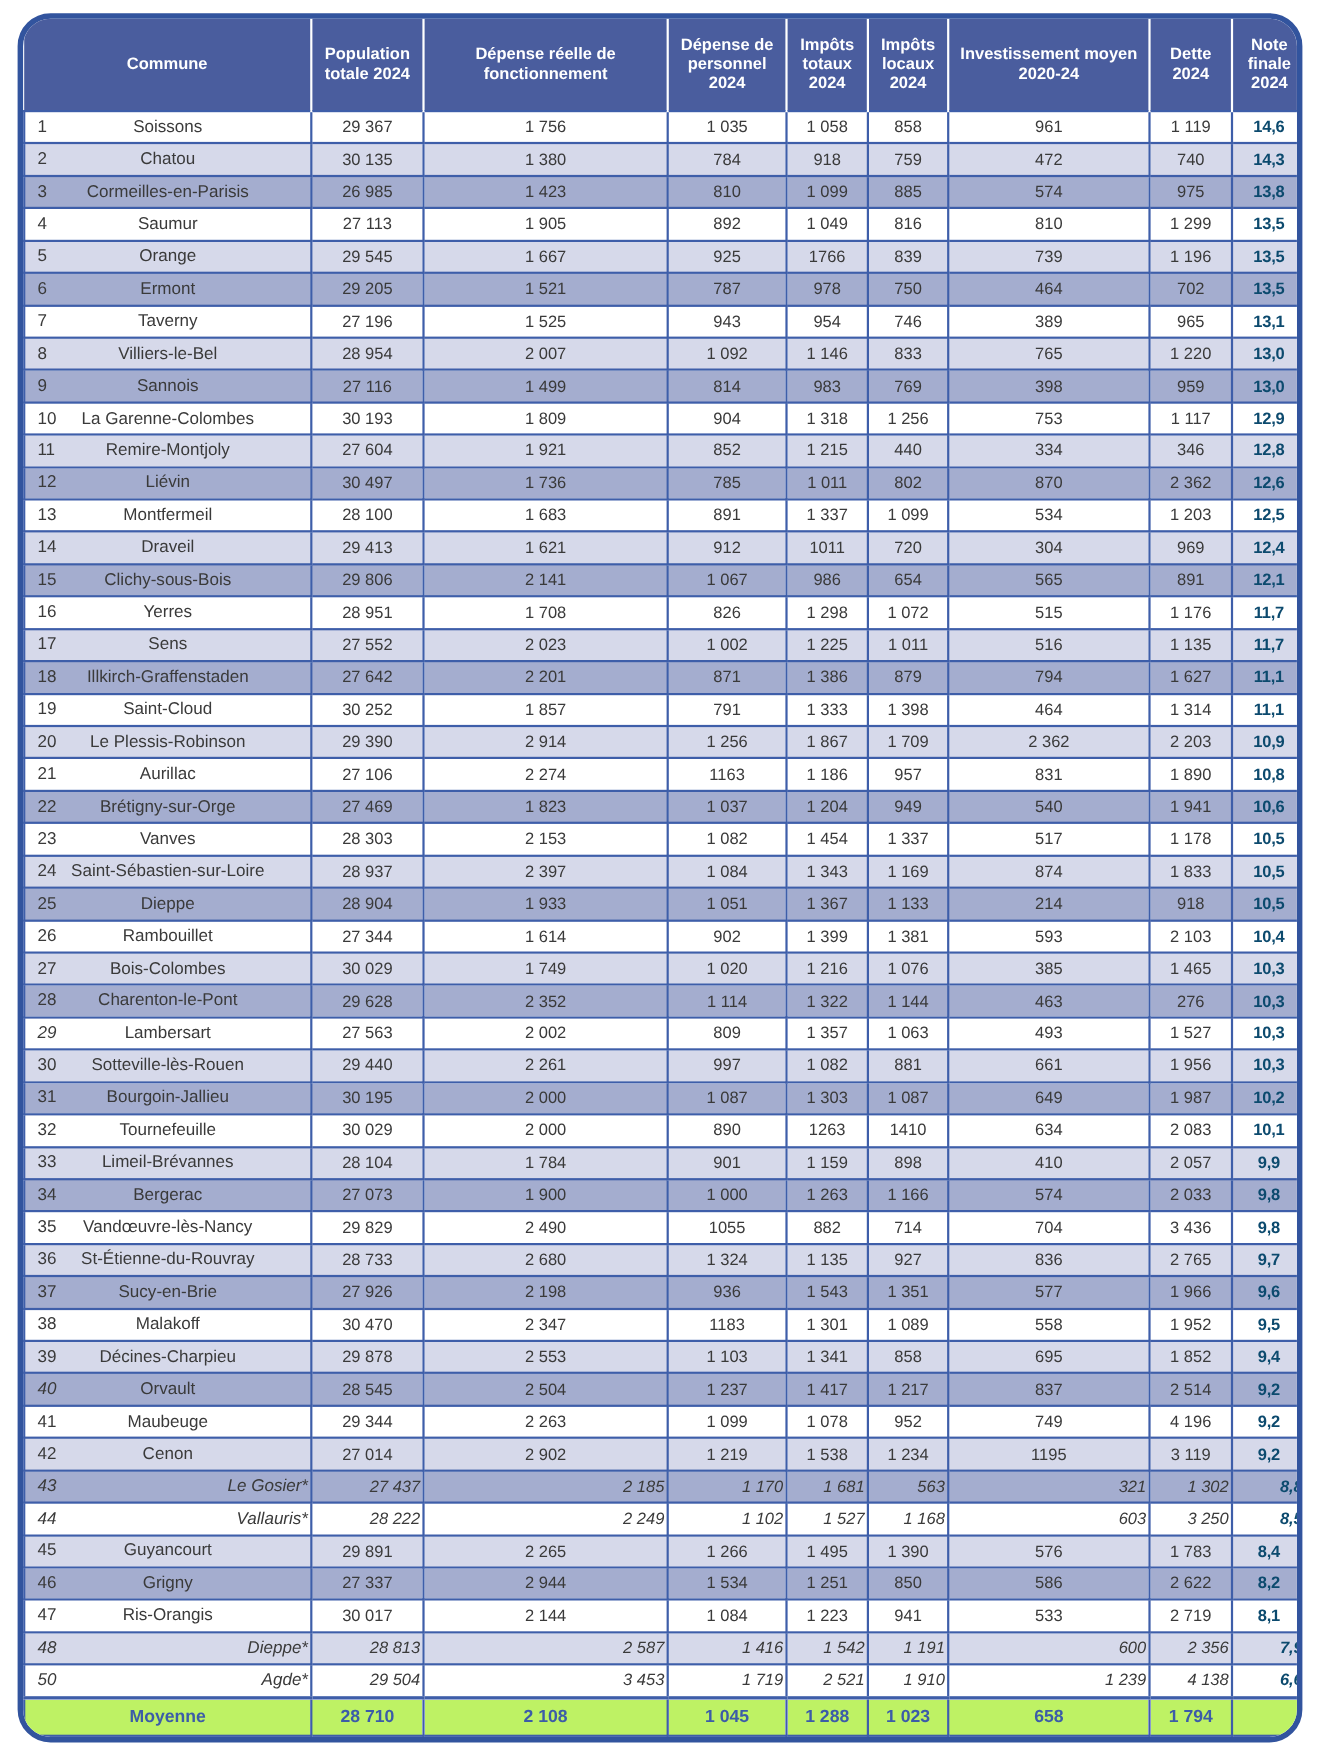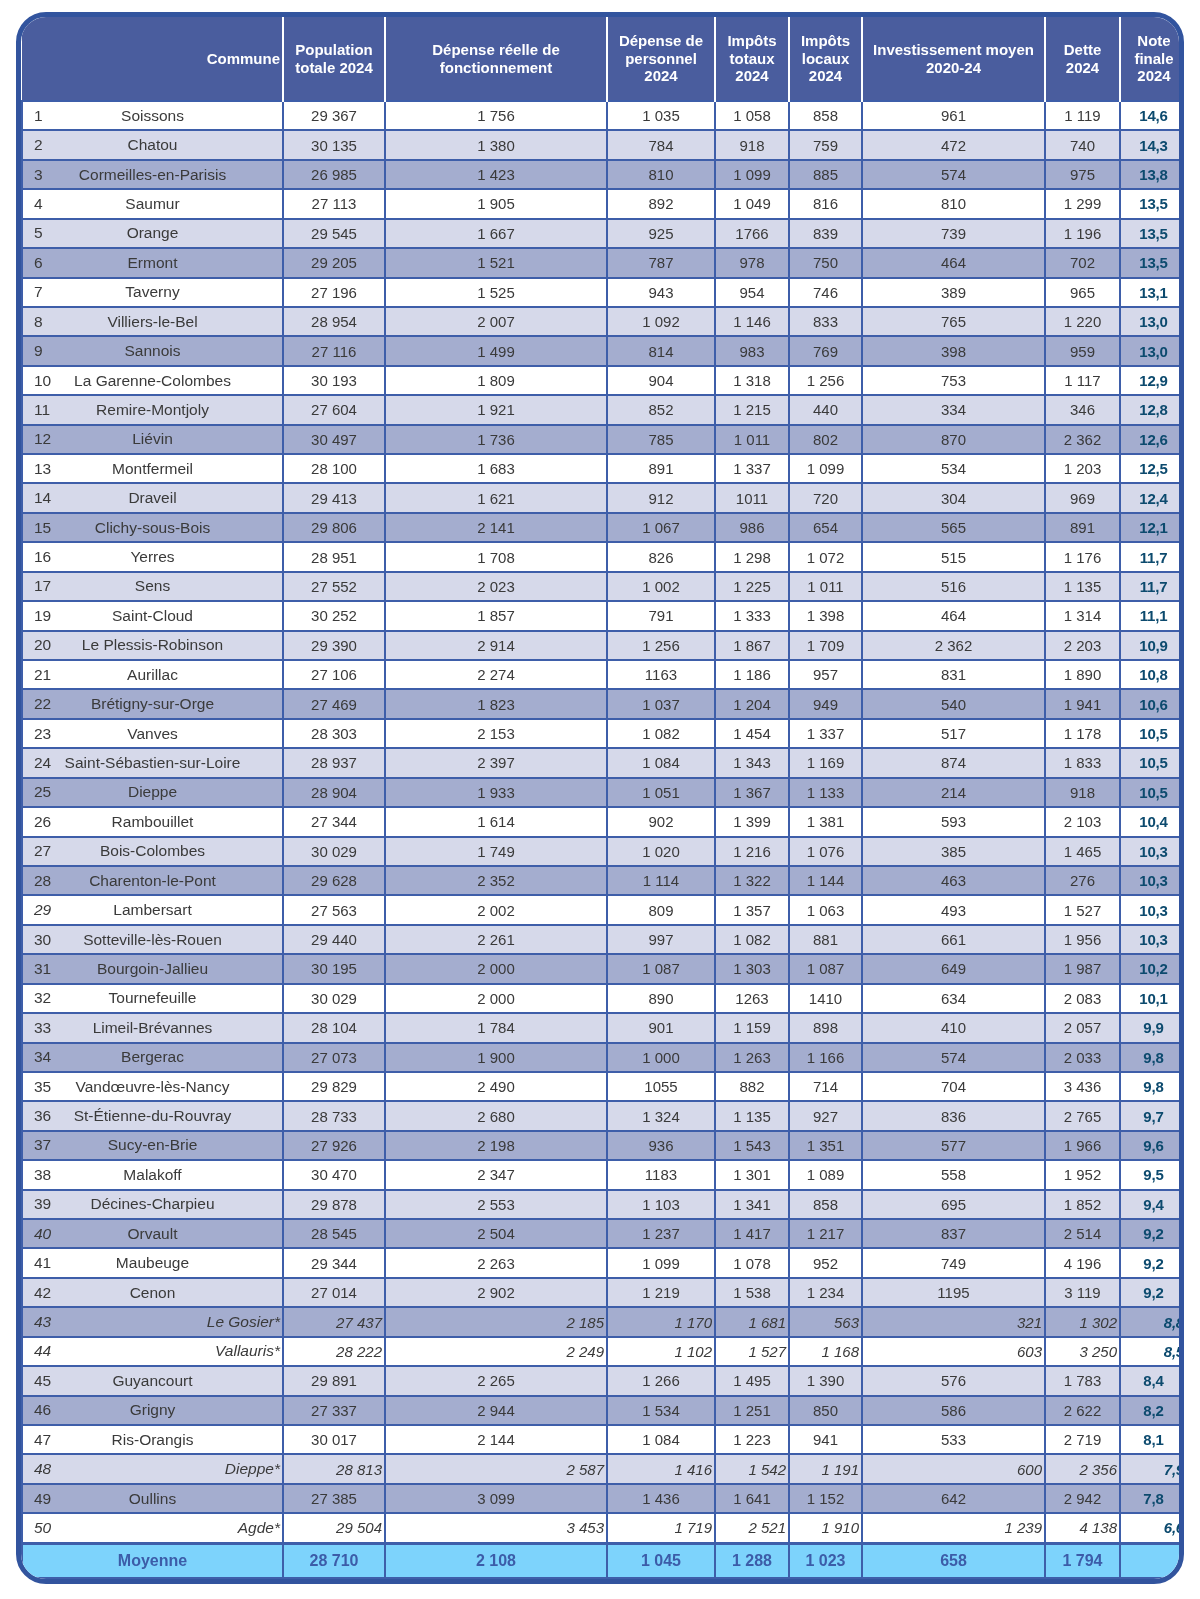--- a/index.html
+++ b/index.html
@@ -8,40 +8,40 @@
     position:absolute;left:16px;top:12px;width:1158px;height:1562px;
     border:5px solid #32549e;border-radius:30px;overflow:hidden;background:#fff;
   }
   table{width:100%;height:100%;border-collapse:collapse;table-layout:fixed;}
   
   thead tr{height:84px;}
   th{
     background:#4a5d9e;color:#fff;font-size:15px;font-weight:700;line-height:1.18;
     padding:4px 2px;border-left:2px solid #ffffff;vertical-align:middle;text-align:center;
   }
-  th:first-child{border-left:none;text-align:right;}
+  th:first-child{border-left:none;}
   
   td{
     border:2px solid #3e5ea9;text-align:center;font-size:15px;color:#3a3a3a;
     padding:0 2px;vertical-align:middle;white-space:nowrap;overflow:hidden;
   }
   tbody tr{height:28.9px;}
   .shade-white{background:#ffffff;}
   .shade-light{background:#d6d9ea;}
   .shade-medium{background:#a4adcf;}
   .rank-cell{position:relative;font-size:15.5px;}
   .rank-cell .rank{position:absolute;left:11px;top:50%;transform:translateY(-50%);color:#3a3a3a;}
   .rank-cell .name{display:inline-block;}
   td.note{font-weight:700;color:#0c4a6e;letter-spacing:-0.2px;margin-left:32px;}
   tr.italic td, tr.italic .rank, tr.italic .name{font-style:italic;text-align:right;}
   tr.italic-rank .rank{font-style:italic;}
   
   tfoot tr{height:35px;}
   tfoot td{
-    background:#7dd3fc;color:#3c5ca8;font-weight:700;font-size:16px;
+    background:#bef264;color:#3c5ca8;font-weight:700;font-size:16px;
     border-top:3px solid #3e5ea9;
   }
 </style>
 </head>
 <body>
 
 <div class="table-frame">
   <table>
     <colgroup>
       <col style="width:261px">
@@ -248,20 +248,31 @@
           <td class="rank-cell"><span class="rank">17</span><span class="name">Sens</span></td>
           <td>27 552</td>
           <td>2 023</td>
           <td>1 002</td>
           <td>1 225</td>
           <td>1 011</td>
           <td>516</td>
           <td>1 135</td>
           <td class="note">11,7</td>
         </tr>
+        <tr class="shade-medium">
+          <td class="rank-cell"><span class="rank">18</span><span class="name">Illkirch-Graffenstaden</span></td>
+          <td>27 642</td>
+          <td>2 201</td>
+          <td>871</td>
+          <td>1 386</td>
+          <td>879</td>
+          <td>794</td>
+          <td>1 627</td>
+          <td class="note">11,1</td>
+        </tr>
         <tr class="shade-white">
           <td class="rank-cell"><span class="rank">19</span><span class="name">Saint-Cloud</span></td>
           <td>30 252</td>
           <td>1 857</td>
           <td>791</td>
           <td>1 333</td>
           <td>1 398</td>
           <td>464</td>
           <td>1 314</td>
           <td class="note">11,1</td>
@@ -577,31 +588,20 @@
         <tr class="shade-light italic">
           <td class="rank-cell"><span class="rank">48</span><span class="name">Dieppe*</span></td>
           <td>28 813</td>
           <td>2 587</td>
           <td>1 416</td>
           <td>1 542</td>
           <td>1 191</td>
           <td>600</td>
           <td>2 356</td>
           <td class="note">7,9</td>
-        </tr>
-        <tr class="shade-medium">
-          <td class="rank-cell"><span class="rank">49</span><span class="name">Oullins</span></td>
-          <td>27 385</td>
-          <td>3 099</td>
-          <td>1 436</td>
-          <td>1 641</td>
-          <td>1 152</td>
-          <td>642</td>
-          <td>2 942</td>
-          <td class="note">7,8</td>
         </tr>
         <tr class="shade-white italic">
           <td class="rank-cell"><span class="rank">50</span><span class="name">Agde*</span></td>
           <td>29 504</td>
           <td>3 453</td>
           <td>1 719</td>
           <td>2 521</td>
           <td>1 910</td>
           <td>1 239</td>
           <td>4 138</td>

